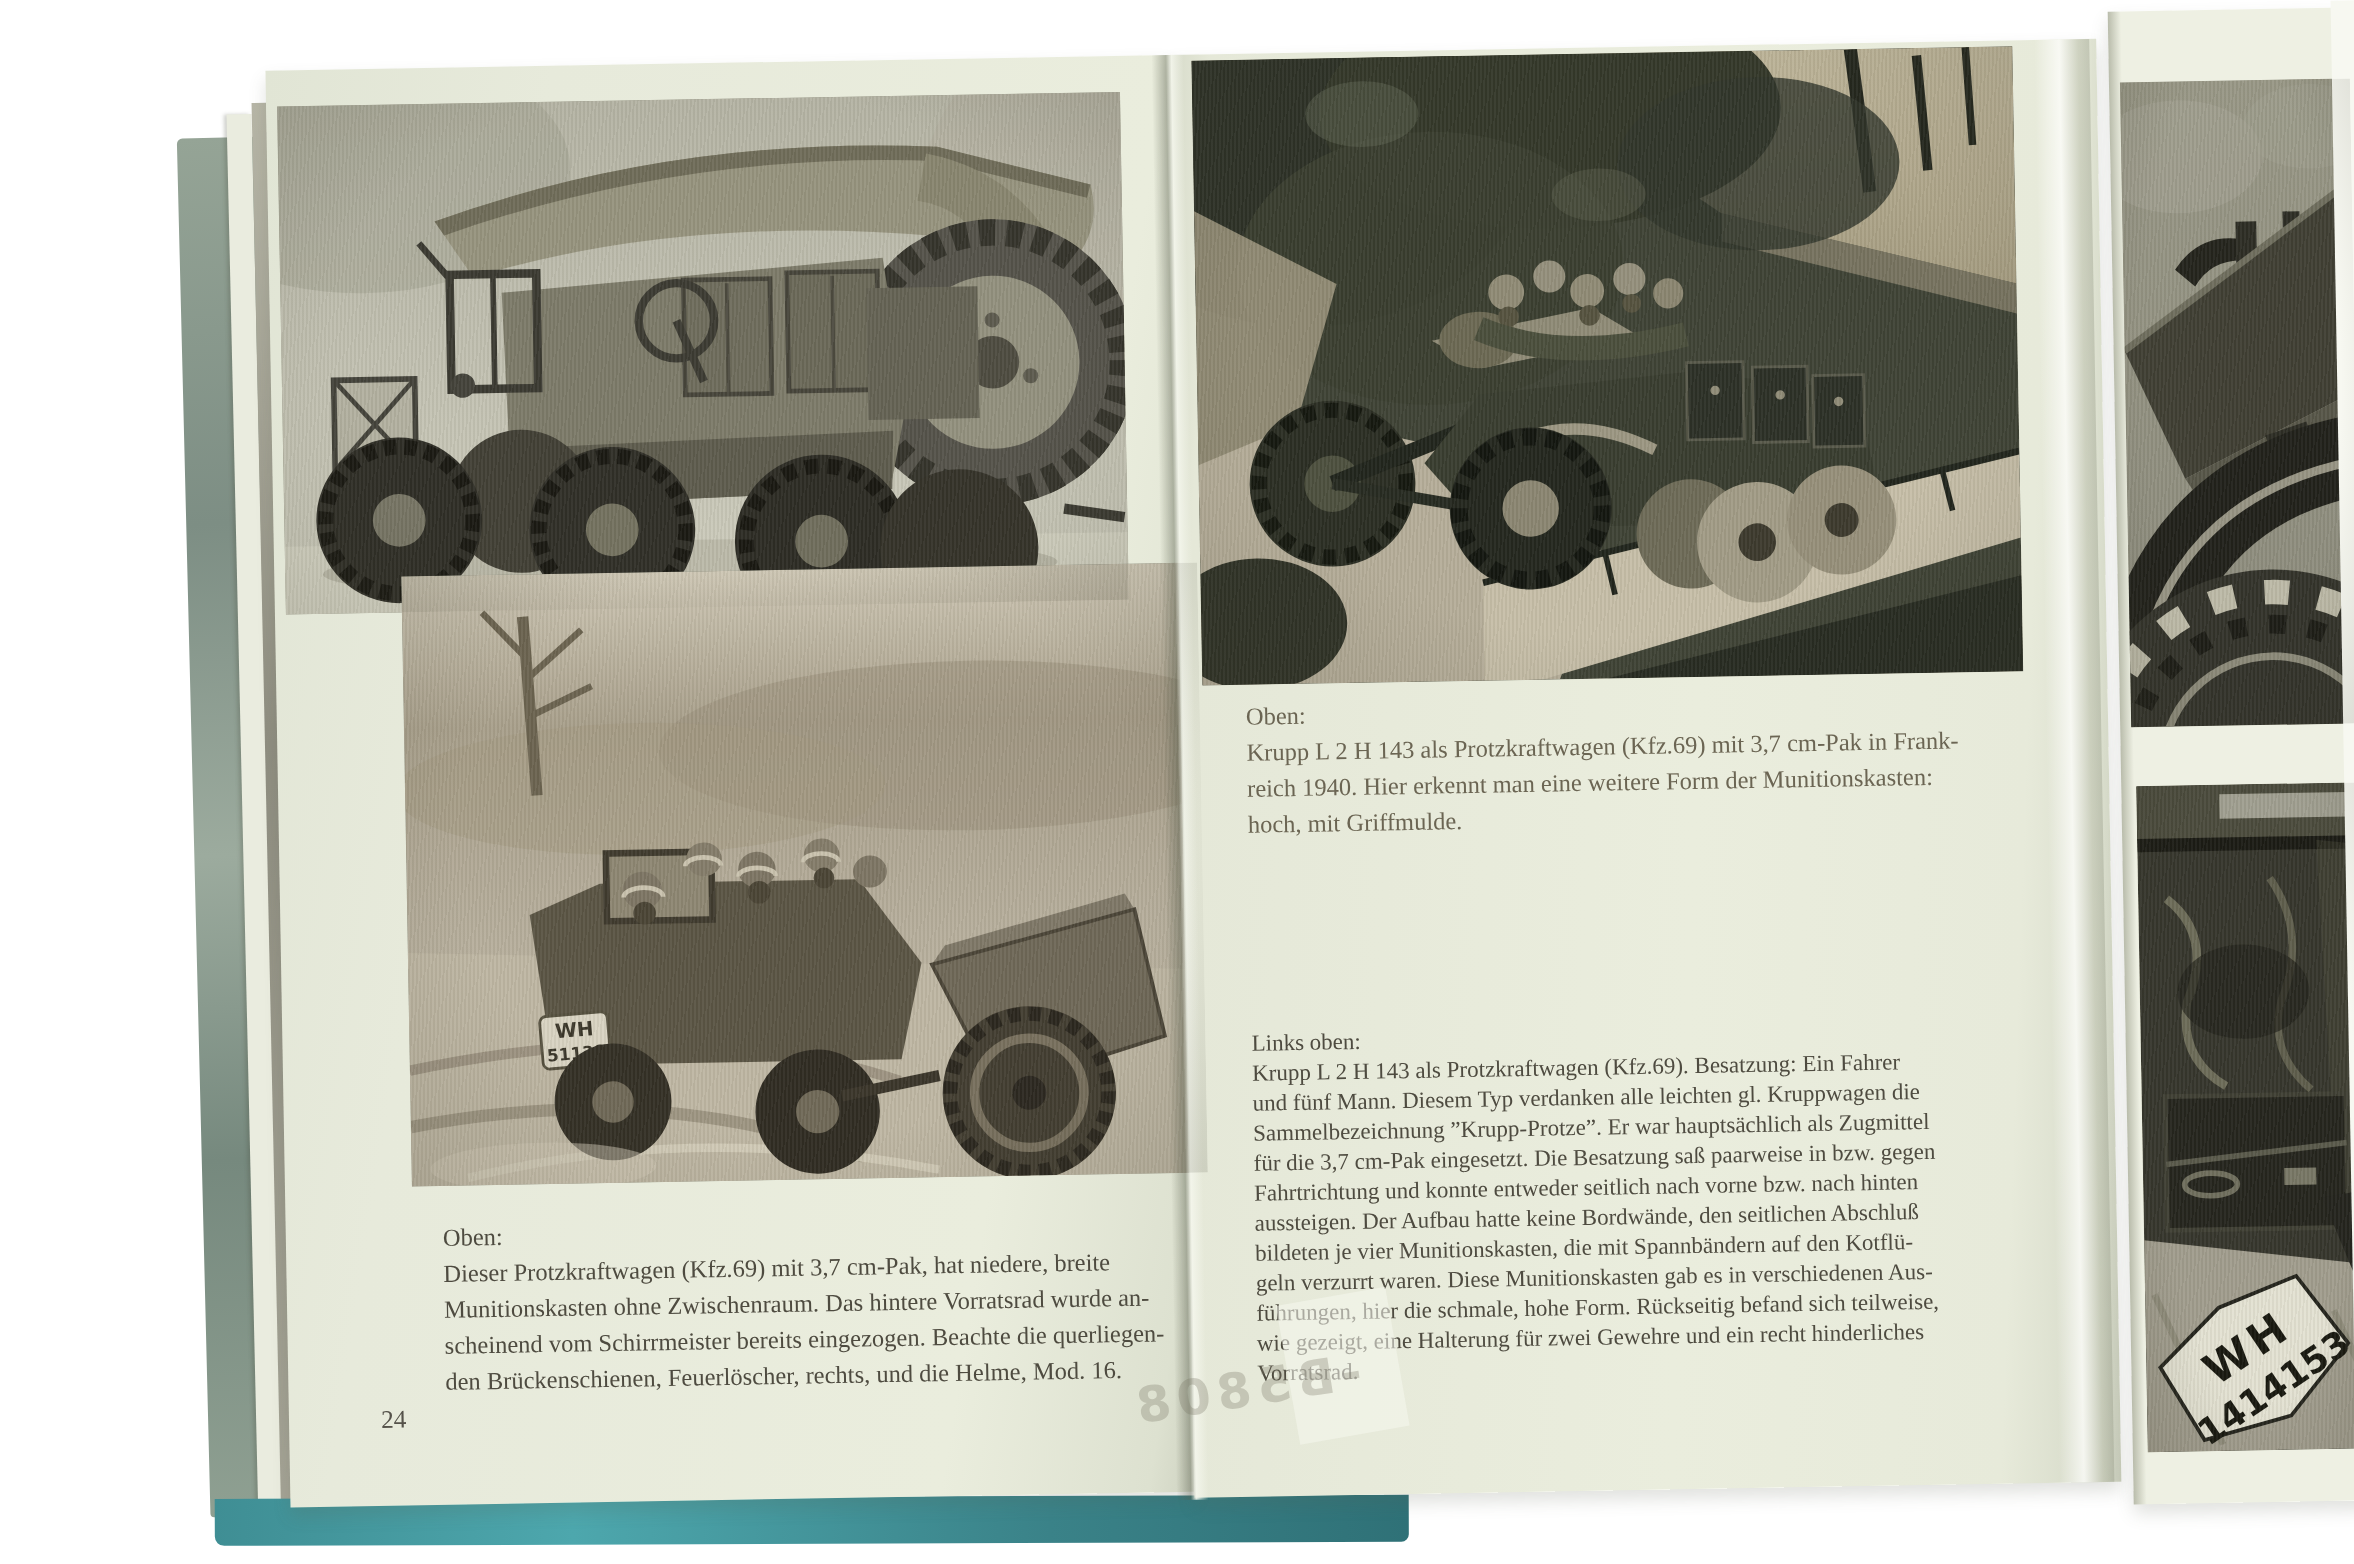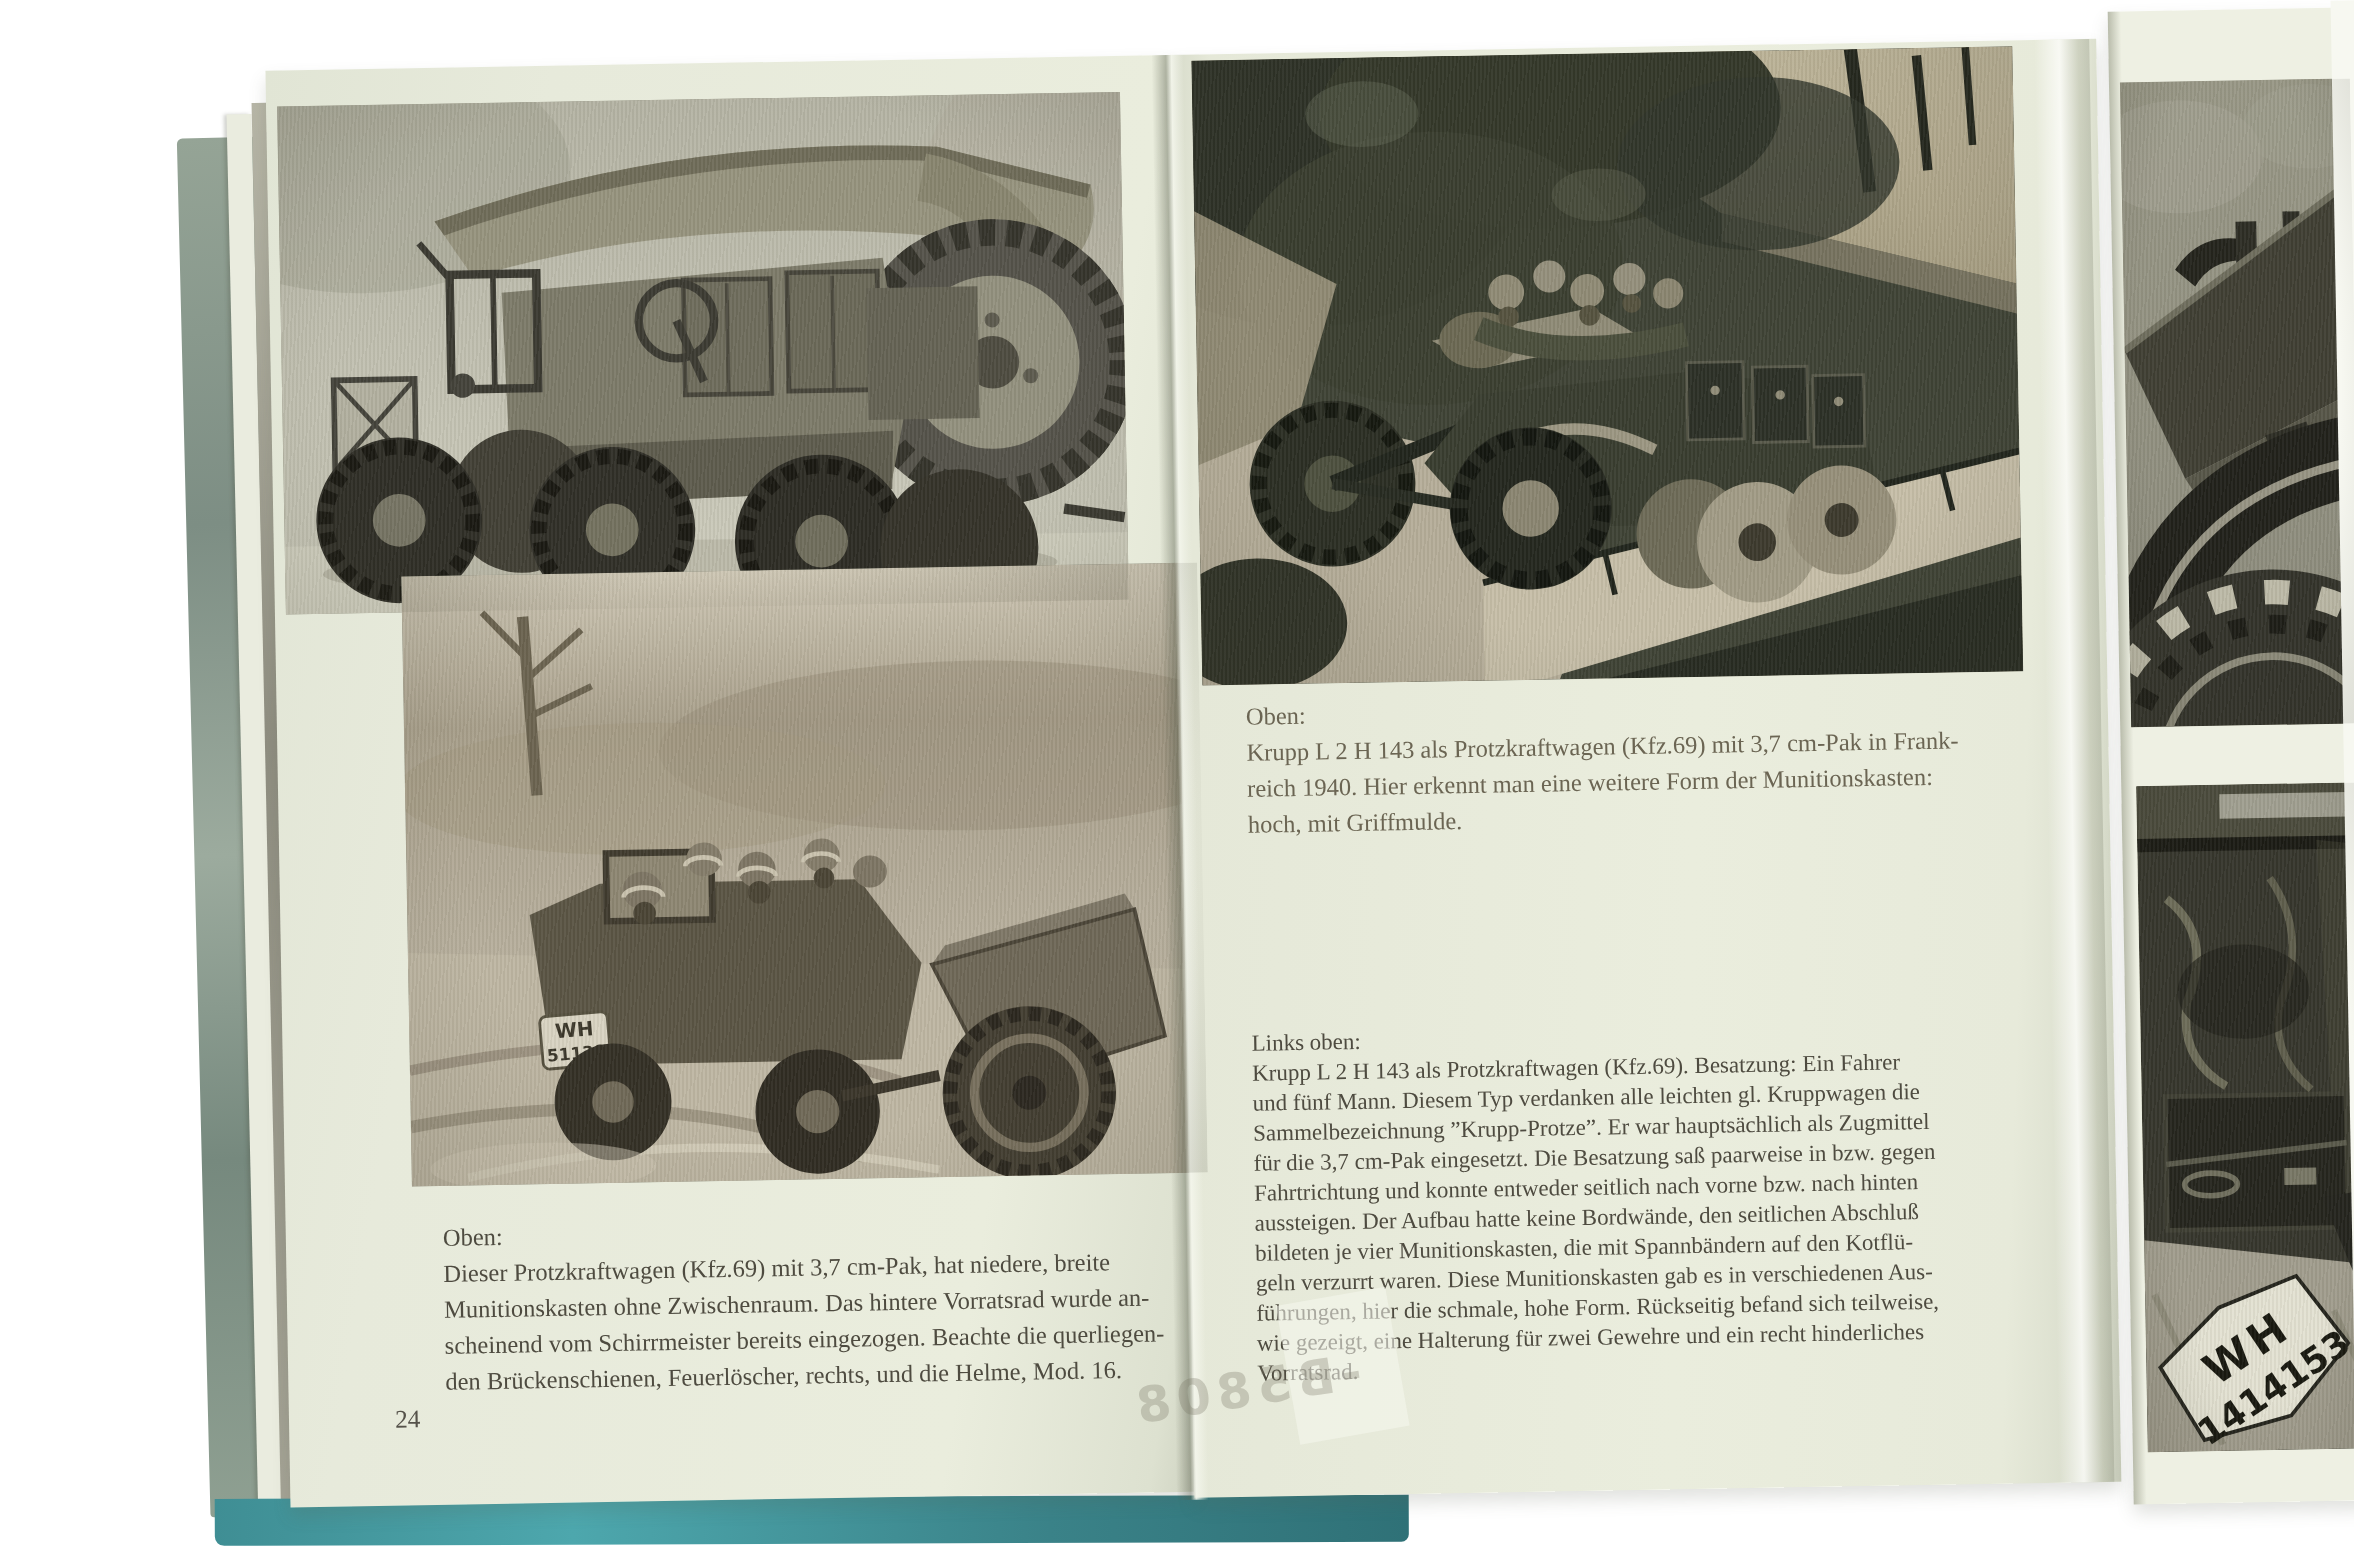--- a/index.html
+++ b/index.html
@@ -44,21 +44,21 @@
   .ph-b{left:127px;top:508px;width:796px;height:610px;}
   .ph-c{left:21.7px;top:5.6px;width:821px;height:625px;}
   .ph-d{left:11.3px;top:71px;width:230px;height:645px;}
   .ph-e{left:15px;top:775px;width:226px;height:666px;}
 
   .caption{position:absolute;font-size:24.5px;line-height:36px;color:#4e4b40;}
   .caption .ln{white-space:nowrap;}
   .cap-left{left:157px;top:1152px;width:791px;}
   .cap-r1{left:65px;top:645px;width:772px;color:#6b6553;}
   .cap-r2{left:65px;top:975px;width:772px;font-size:23px;line-height:30px;}
-  .pageno{position:absolute;left:106px;top:1336px;font-size:25.4px;color:#55524a;}
+  .pageno{position:absolute;left:92px;top:1336px;font-size:25.4px;color:#55524a;}
 
   .showthrough{position:absolute;left:1109px;top:1363px;width:245px;height:85px;
     font-family:"DejaVu Sans", sans-serif;font-weight:bold;font-size:49px;letter-spacing:6.6px;
     color:rgba(118,116,98,.30);transform:rotate(-8deg) scaleX(-1);transform-origin:center;}
   .showthrough-box{position:absolute;left:1277px;top:1298px;width:111px;height:141px;
     background:rgba(246,247,238,.55);transform:rotate(-9deg);}
 </style>
 </head>
 <body>
 

